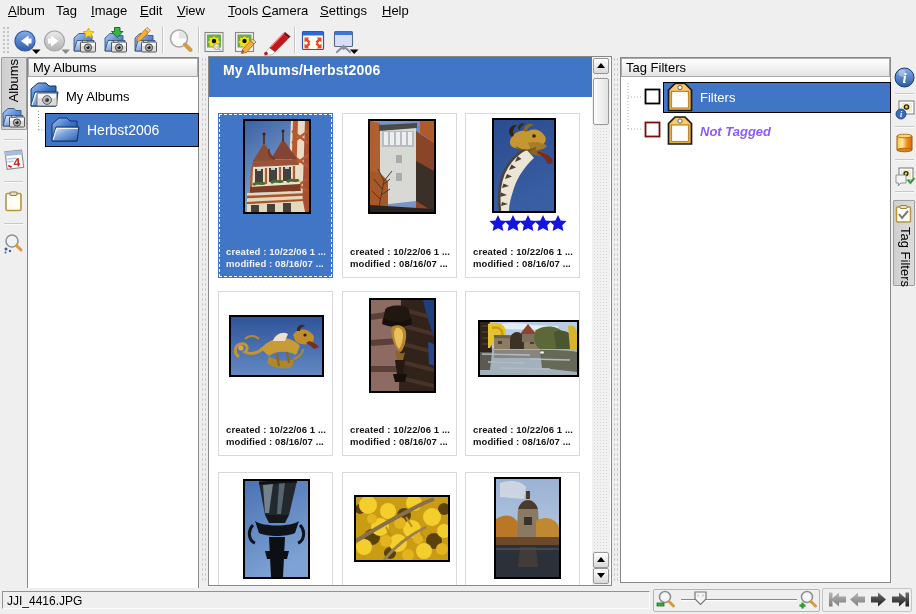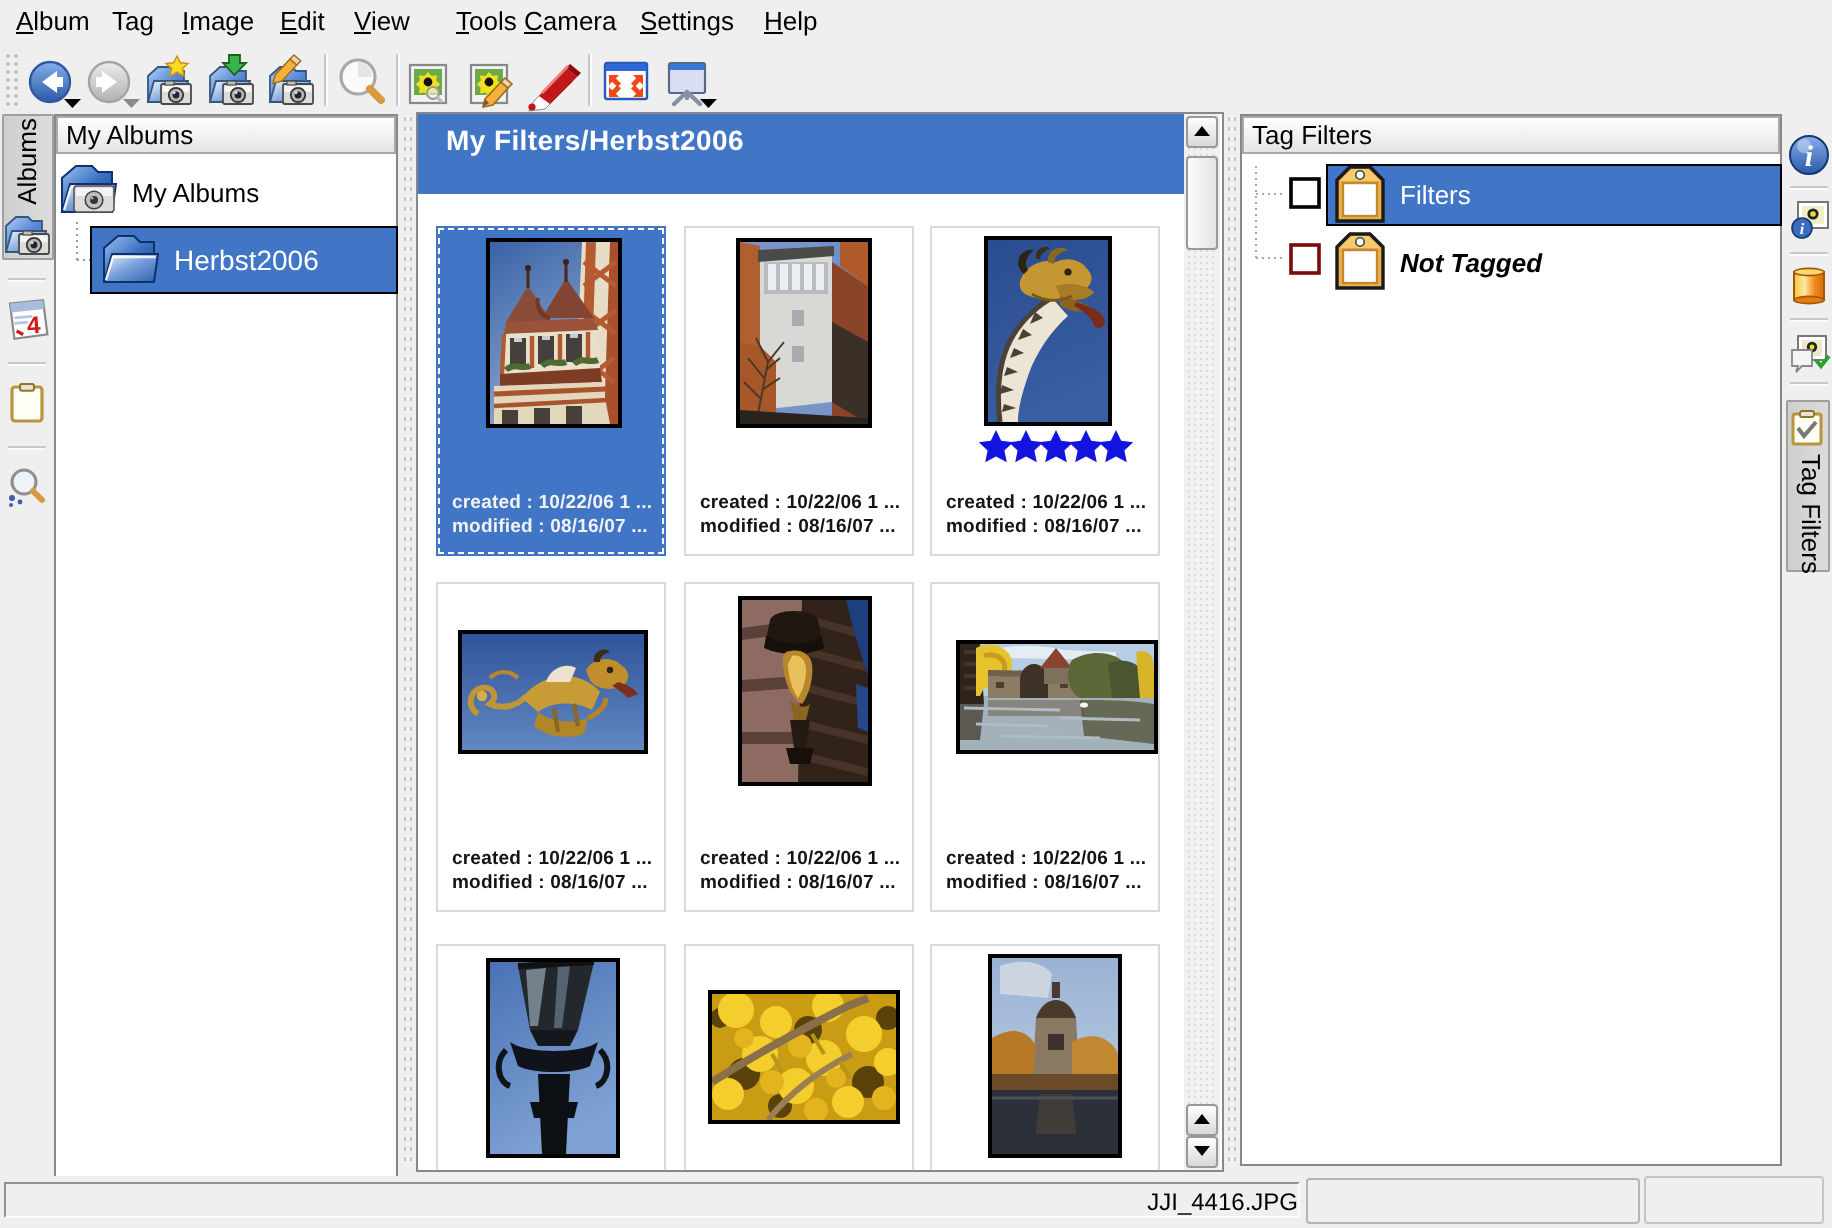--- a/index.html
+++ b/index.html
@@ -39,21 +39,21 @@
 .cell.sel { background:#4176c7; border-color:#4176c7; }
 .dash { position:absolute; inset:1px; outline:1px dashed #fff; }
 .cap { position:absolute; left:7px; font-size:9.5px; font-weight:bold; color:#141414; white-space:nowrap; overflow:hidden; width:104px; letter-spacing:0.1px;}
 .sel .cap { color:#f2f2f2; }
 .photo { position:absolute; border:2px solid #000; overflow:hidden;}
 .photo svg { position:absolute; left:0; top:0; }
 .sbbtn { position:absolute; width:16px; height:16px; background:linear-gradient(#fefefe,#d9d9d9); border:1px solid #999; border-radius:2px;}
 .sbthumb { position:absolute; width:16px; background:linear-gradient(90deg,#fcfcfc,#e3e3e3); border:1px solid #999; border-radius:2px;}
 .sbtrack { position:absolute; width:16px;
   background-image:radial-gradient(#d9d9d9 25%, transparent 30%); background-size:3px 3px; background-color:#f1f1f1;}
-#status { position:absolute; left:0; top:588px; width:916px; height:26px; background:#efefef;text-align:right; }
+#status { position:absolute; left:0; top:588px; width:916px; height:26px; background:#efefef; }
 #fname { position:absolute; left:2px; top:3px; width:648px; height:18px;
   border:1px solid #929292; border-bottom-color:#fbfbfb; border-right-color:#fbfbfb;
   font-size:12px; padding:2px 0 0 4px; color:#000;}
 #zoombox { position:absolute; left:653px; top:1px; width:167px; height:23px;
   border:1px solid #b5b5b5; border-radius:2px; }
 #navbox { position:absolute; left:822px; top:0px; width:90px; height:24px;
   border:1px solid #c5c5c5; border-radius:2px; }
 </style>
 </head>
 <body>
@@ -252,21 +252,21 @@
 
 <div class="splitter" style="left:200px;">
       <div class="dots"></div>
     </div>
 <div class="splitter" style="left:612px;">
       <div class="dots"></div>
     </div>
 
 <div class="panel" id="cpanel" style="left:208px; top:56px; width:404px; height:530px;">
   <div id="cheader">
-    <div class="t1">My Filters/Herbst2006</div>
+    <div class="t1">My Albums/Herbst2006</div>
   </div>
   <div id="thumbs" style="position:absolute; left:0px; top:40px; width:385px; height:488px; background:#fff; overflow:hidden;">
 
   <div class="cell sel" style="left:9px; top:16px;">
     <div class="dash"></div>
     <div class="photo" style="left:24px; top:5px; width:68px; height:95px;">
       <svg width="64" height="91" viewBox="0 0 64 91">
         <defs>
                 <linearGradient id="sky1" x1="0" y1="0" x2="0.5" y2="1">
           <stop offset="0" stop-color="#3a62a6"></stop>
@@ -613,21 +613,21 @@
           <path d="M7,52 L20,52"></path>
     </g>
 
     <rect x="24.5" y="12.5" width="14" height="14" fill="#fff" stroke="#000" stroke-width="1.8"></rect>
     <use href="#tagicon" transform="translate(45,5)"></use>
 
     <rect x="24.5" y="45.5" width="14" height="14" fill="#fff" stroke="#7a0c0c" stroke-width="1.8"></rect>
     <use href="#tagicon" transform="translate(45,38.5)"></use>
   </svg>
   <div style="position:absolute; left:79px; top:32px; font-size:13px; color:#fff;">Filters</div>
-  <div style="position:absolute; left:79px; top:66px; font-size:13px; font-weight:bold; font-style:italic; color:#000000;">Not Tagged</div>
+  <div style="position:absolute; left:79px; top:66px; font-size:13px; font-weight:bold; font-style:italic; color:#8b5cf6;">Not Tagged</div>
 </div>
 
 <div id="rtabs">
   <svg id="ricons" width="23" height="531" viewBox="0 0 23 531">
 
     <g transform="translate(1,10)">
       <circle cx="10.5" cy="10.5" r="9.5" fill="url(#gblue)" stroke="#16386e" stroke-width="1"></circle>
       <circle cx="8" cy="6" r="3.5" fill="#fff" opacity="0.35"></circle>
       <text x="10.5" y="16" font-size="15" font-weight="bold" font-style="italic" fill="#fff" text-anchor="middle" font-family="Liberation Serif">i</text>
     </g>

